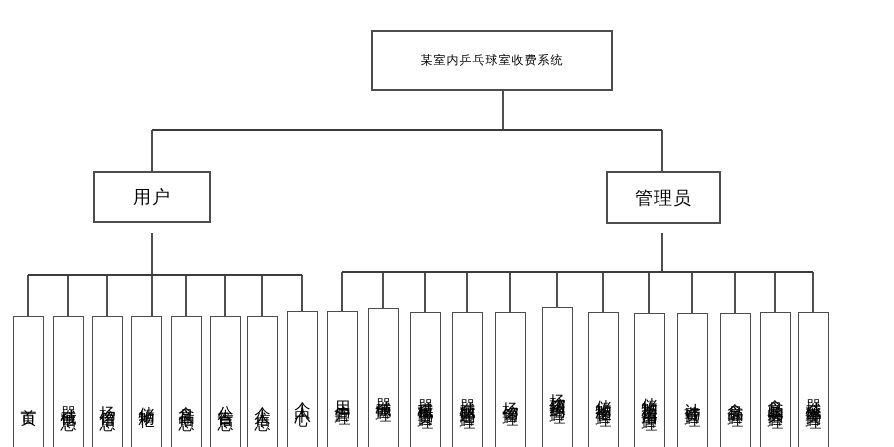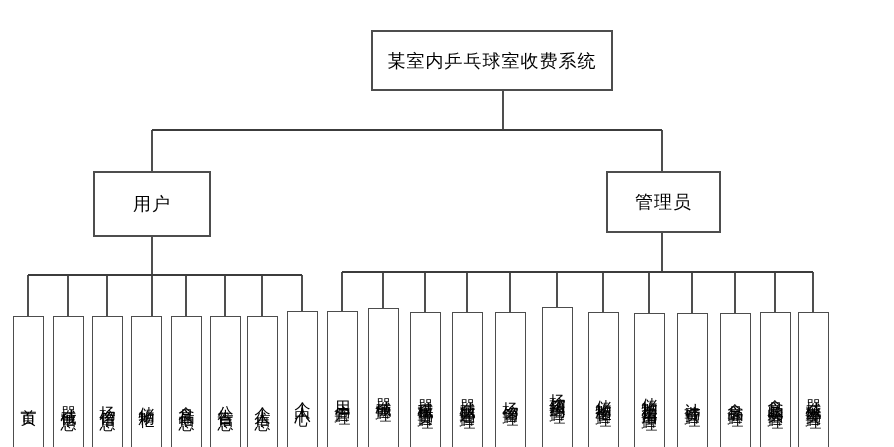--- a/index.html
+++ b/index.html
@@ -28,24 +28,24 @@
   .node {
     position: absolute;
     box-sizing: border-box;
     background: #fff;
     border: 2px solid var(--box-border);
     display: flex; align-items: center; justify-content: center;
     color: var(--text);
     letter-spacing: 1px;
     text-align: center;
   }
-  .node.root   { left: 371px; top: 30px;  width: 242px; height: 61px; font-size: 18px; }
+  .node.root   { left: 371px; top: 30px;  width: 242px; height: 61px; font-size: 12px; }
   .node.branch { font-size: 18px; }
-  .node.branch.user  { left: 93px;  top: 171px; width: 118px; height: 66px; }
-  .node.branch.admin { left: 606px; top: 171px; width: 115px; height: 62px; }
+  .node.branch.user  { left: 93px;  top: 171px; width: 118px; height: 52px; }
+  .node.branch.admin { left: 606px; top: 171px; width: 115px; height: 53px; }
   .leaf {
     position: absolute;
     width: 31px; height: 165px;
     box-sizing: border-box;
     background: #fff;
     border: 1.5px solid var(--box-border);
     display: flex; align-items: center; justify-content: center;
     writing-mode: vertical-rl;
     text-orientation: upright;
     font-size: 16px; letter-spacing: 3px; line-height: 1;

